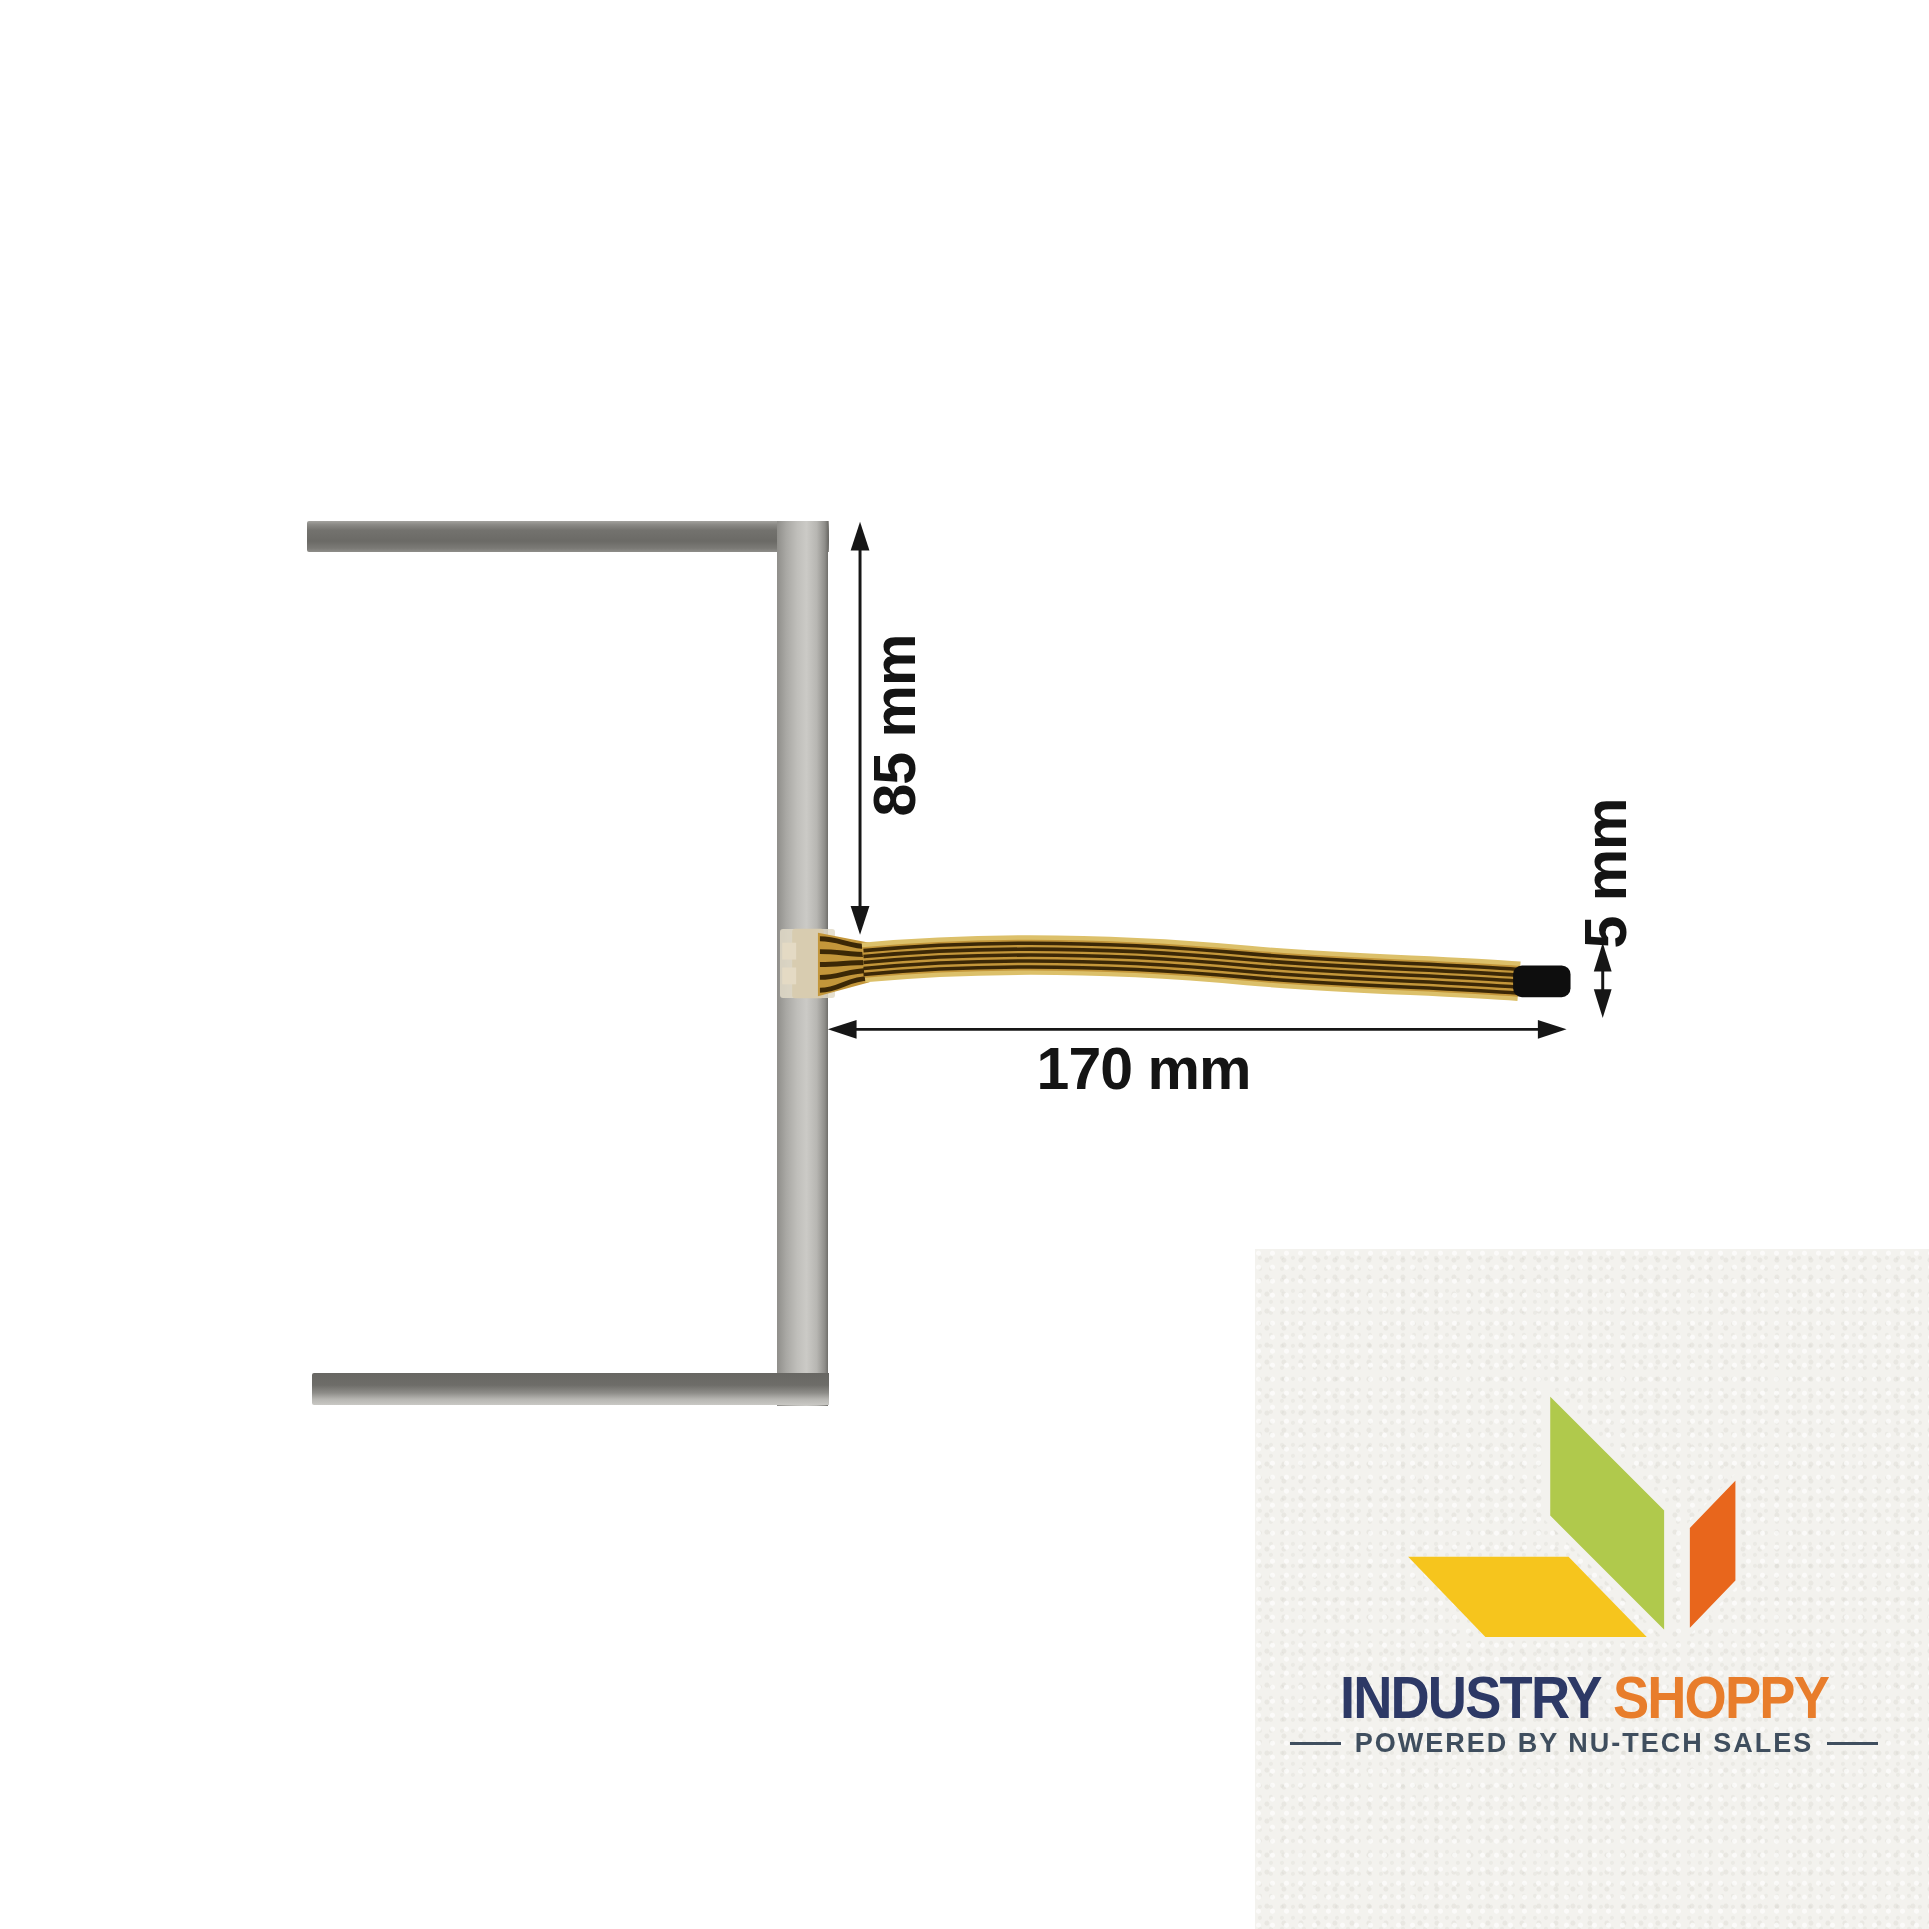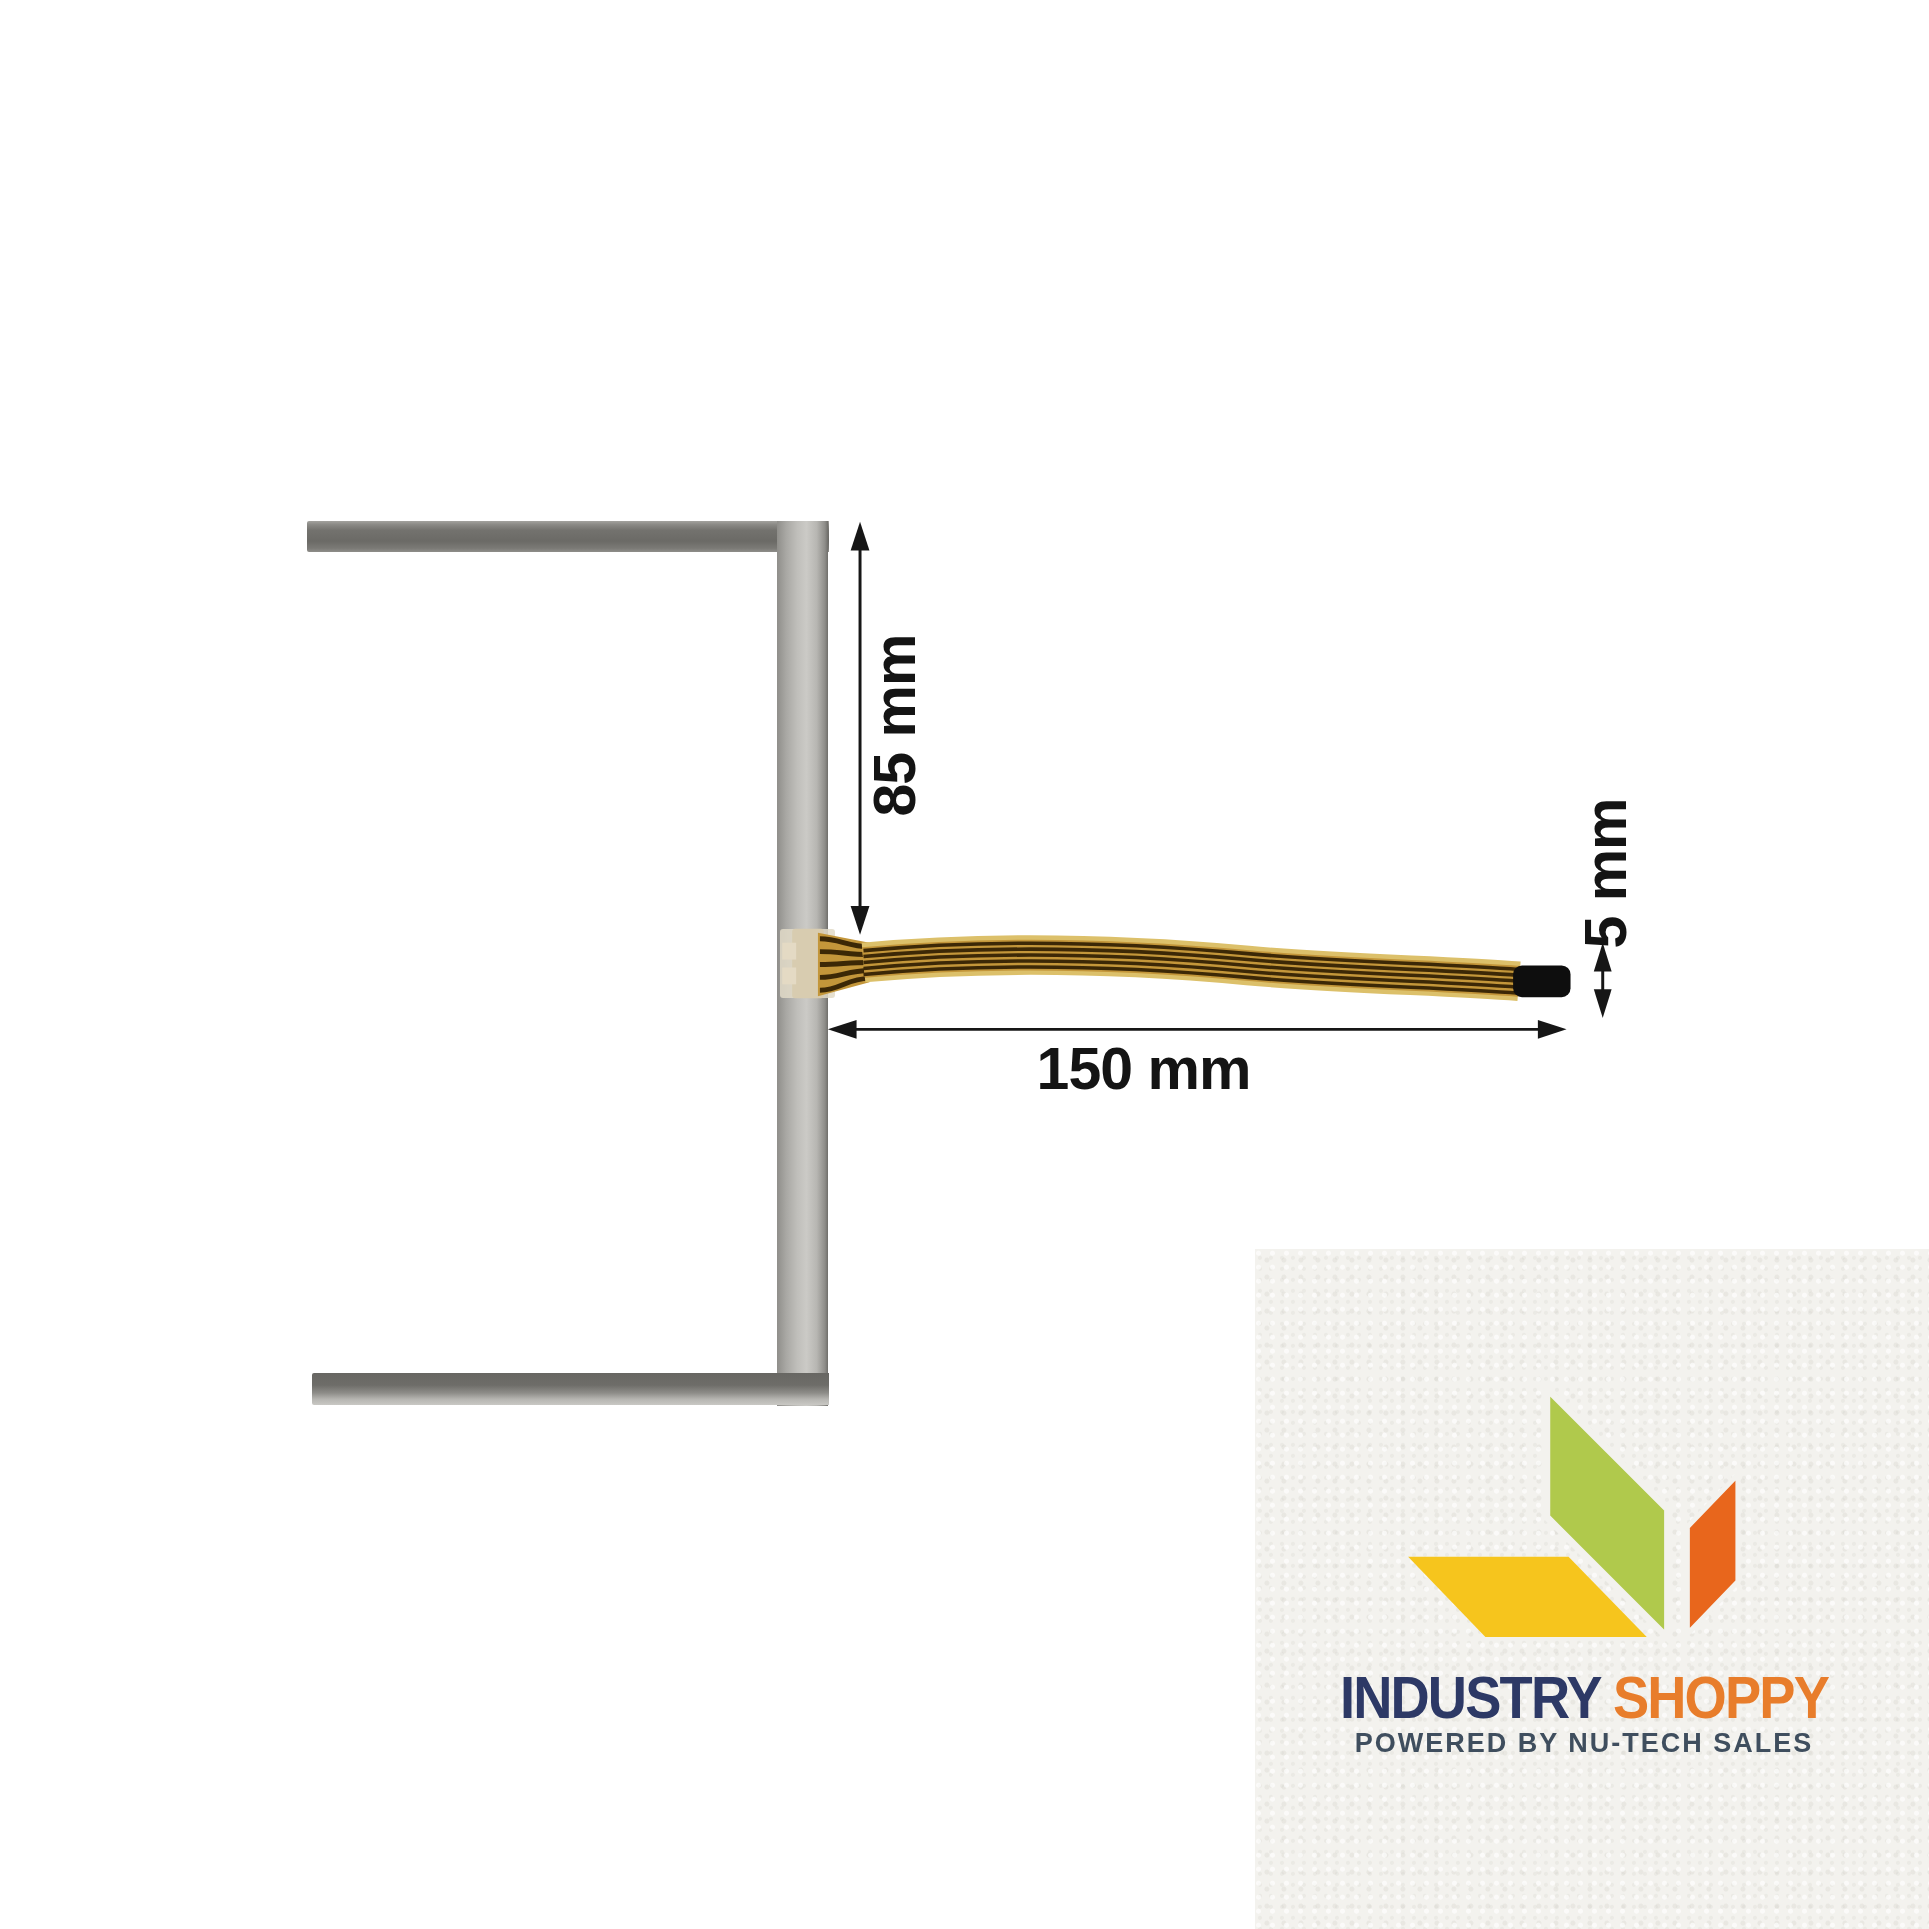--- a/index.html
+++ b/index.html
@@ -50,21 +50,21 @@
   #brand-line{
     position:absolute;left:1287px;top:1667px;width:594px;height:63px;line-height:63px;
     text-align:center;font-size:59px;font-weight:700;letter-spacing:-2px;white-space:nowrap;
     transform:scaleX(.92);transform-origin:50% 50%;
   }
   #brand-primary{color:#2d3966;}
   #brand-secondary{color:#e87d2b;}
   #tagline-line{
     position:absolute;left:1287px;top:1727px;width:594px;height:32px;
     display:flex;align-items:center;justify-content:center;gap:14px;
-    font-size:27px;font-weight:600;letter-spacing:2px;color:#3f4e5e;white-space:nowrap;flex-direction:column;
+    font-size:27px;font-weight:600;letter-spacing:2px;color:#3f4e5e;white-space:nowrap;
   }
   .tag-dash{width:51px;height:3px;background:#3f4e5e;}
 </style>
 </head>
 <body>
 
 <div id="canvas">
 
   <div id="paper"></div>
 
@@ -126,21 +126,21 @@
     </g>
 
     <g>
       <polygon points="1422,1572 1584,1572 1663,1653 1500,1653" fill="#f6c51d"></polygon>
       <polygon points="1562,1402 1684,1524 1684,1654 1562,1532" stroke="#f3f2ee" stroke-width="7" fill="#b0c94c"></polygon>
       <polygon points="1755,1489 1755,1597 1704,1650 1704,1542" stroke="#f3f2ee" stroke-width="5" fill="#e8661c"></polygon>
     </g>
   </svg>
 
   <div class="dim-label" id="dim-height-label">85 mm</div>
-  <div class="dim-label" id="dim-length-label">150 mm</div>
+  <div class="dim-label" id="dim-length-label">170 mm</div>
   <div class="dim-label" id="dim-thickness-label">5 mm</div>
 
   <div id="brand-line"><span id="brand-primary">INDUSTRY</span><span> </span><span id="brand-secondary">SHOPPY</span></div>
   <div id="tagline-line">
     <span class="tag-dash"></span>
     <span>POWERED BY NU-TECH SALES</span>
     <span class="tag-dash"></span>
   </div>
 
 </div>

